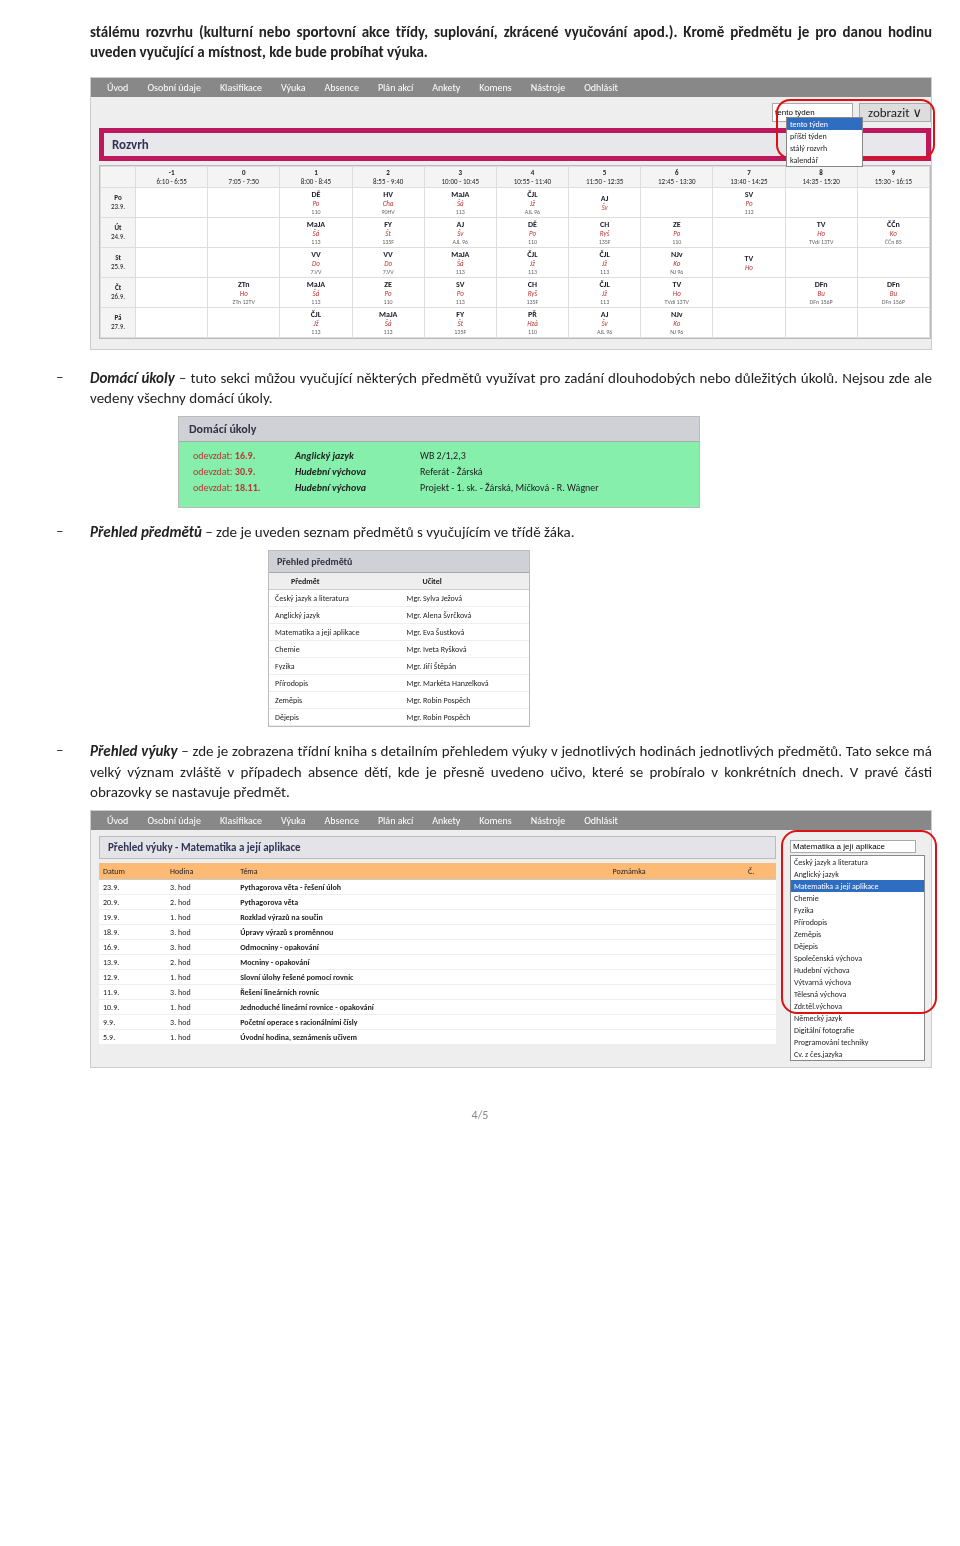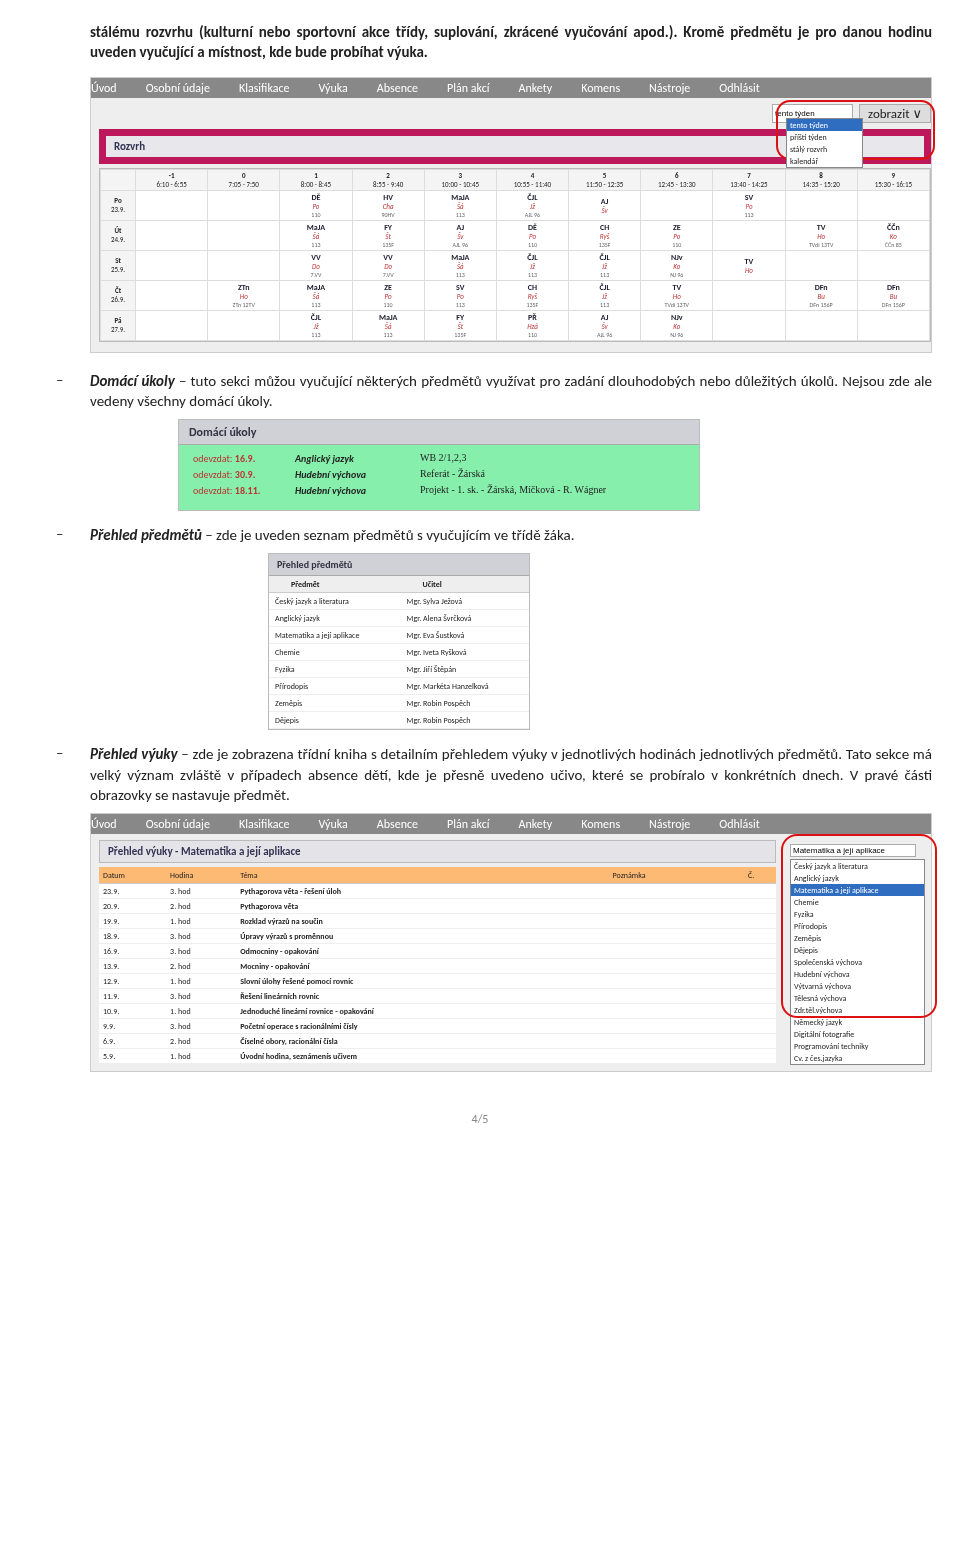--- a/index.html
+++ b/index.html
@@ -12,52 +12,52 @@
     width: 904px;
   }
   .para { font-size: 15px; line-height: 1.35; margin: 0 0 14px 62px; text-align: justify; font-weight: bold; }
   .bullet { display: flex; margin: 0 0 8px 28px; }
   .bullet .dash { width: 34px; flex: 0 0 34px; font-size: 15px; }
   .bullet .btxt { flex: 1; font-size: 15px; line-height: 1.35; text-align: justify; }
   .bi { font-weight: bold; font-style: italic; }
 
   
   .shot-wrap { margin: 2px 0 18px 62px; border: 1px solid #ccc; }
-  .navbar { background: #888; color: #fff; font-size: 12px; padding: 3px 0; display: flex; gap: 29px; }
+  .navbar { background: #888; color: #fff; font-size: 10px; padding: 3px 16px; display: flex; gap: 19px; }
   .navbar span { cursor: default; }
 
   
   .rozvrh-area { background: #eee; padding: 6px 0 10px 8px; font-size: 8px; }
   .rozvrh-top { display: flex; justify-content: flex-end; margin-bottom: 6px; position: relative; }
   .wk-sel { background: #fff; border: 1px solid #aaa; font-size: 8px; width: 75px; }
   .wk-open { position: absolute; top: 14px; right: 68px; background: #fff; border: 1px solid #888; width: 75px; }
   .wk-open div { padding: 1px 3px; font-size: 8px; }
   .wk-open .hl { background: #2f6dc1; color: #fff; }
   .zob { display: inline-block; background: #ddd; border: 1px solid #aaa; font-size: 13px; padding: 1px 8px; margin-left: 6px; }
   .red-ring-top { position: absolute; border: 2px solid #d11; border-radius: 14px; width: 155px; height: 56px; right: -4px; top: -4px; pointer-events: none; }
-  .rozvrh-title { background: #e8e8ec; border: 7px solid #be185d; padding: 4px 8px; font-weight: bold; font-size: 11px; margin-bottom: 4px; color: #335; }
+  .rozvrh-title { background: #e8e8ec; border: 5px solid #be185d; padding: 4px 8px; font-weight: bold; font-size: 13px; margin-bottom: 4px; color: #335; }
   .rozvrh-grid { background: #fff; border: 1px solid #bbb; }
   table.tt { border-collapse: collapse; width: 100%; table-layout: fixed; }
   table.tt th, table.tt td { border: 1px solid #ddd; font-size: 7px; text-align: center; padding: 1px 0; }
   table.tt th { background: #f4f4f4; font-weight: normal; }
   table.tt th div:first-child, .day-head div:first-child { font-weight: bold; }
   .day-head { background: #f4f4f4; }
   .cell .subj { font-weight: bold; font-size: 8px; color: #223; }
   .cell .tch  { color: #b33; font-style: italic; font-size: 7px; }
   .cell .rm   { color: #666; font-size: 6px; }
 
   
   .du-wrap { margin: 4px 0 14px 150px; width: 520px; border: 1px solid #bbb; }
   .du-title { background: #cfd1d6; border-bottom: 1px solid #aaa; padding: 5px 10px; font-weight: bold; font-size: 12px; color: #334; }
   .du-body { background: #86efac; padding: 4px 14px 10px 14px; font-size: 10px; }
   .du-row { display: flex; gap: 10px; margin: 3px 0; }
   .du-row .d { color: #b33; width: 92px; }
   .du-row .d b { font-weight: bold; }
   .du-row .p { font-weight: bold; font-style: italic; width: 115px; }
-  .du-row .t { flex: 1; font-family: Liberation Serif, serif; }
+  .du-row .t { flex: 1; }
 
   
   .pp-wrap { margin: 4px 0 14px 240px; width: 260px; border: 1px solid #bbb; }
   .pp-title { background: #cfd1d6; border-bottom: 1px solid #aaa; padding: 4px 8px; font-weight: bold; font-size: 10px; color: #334; }
   table.pp { width: 100%; border-collapse: collapse; font-size: 8px; background: #fff; }
   table.pp th { background: #eee; text-align: left; padding: 3px 22px; border-bottom: 1px solid #ccc; }
   table.pp td { padding: 3px 6px; border-bottom: 1px solid #eee; }
 
   
   .pv-wrap { margin: 4px 0 10px 62px; border: 1px solid #ccc; position: relative; }
@@ -558,27 +558,20 @@
               <td>10.9.</td>
               <td>1. hod</td>
               <td class="tema">Jednoduché lineární rovnice - opakování</td>
               <td></td>
               <td></td>
             </tr>
             <tr>
               <td>9.9.</td>
               <td>3. hod</td>
               <td class="tema">Početní operace s racionálními čísly</td>
-              <td></td>
-              <td></td>
-            </tr>
-            <tr>
-              <td>6.9.</td>
-              <td>2. hod</td>
-              <td class="tema">Číselné obory, racionální čísla</td>
               <td></td>
               <td></td>
             </tr>
             <tr>
               <td>5.9.</td>
               <td>1. hod</td>
               <td class="tema">Úvodní hodina, seznámenís učivem</td>
               <td></td>
               <td></td>
             </tr>

